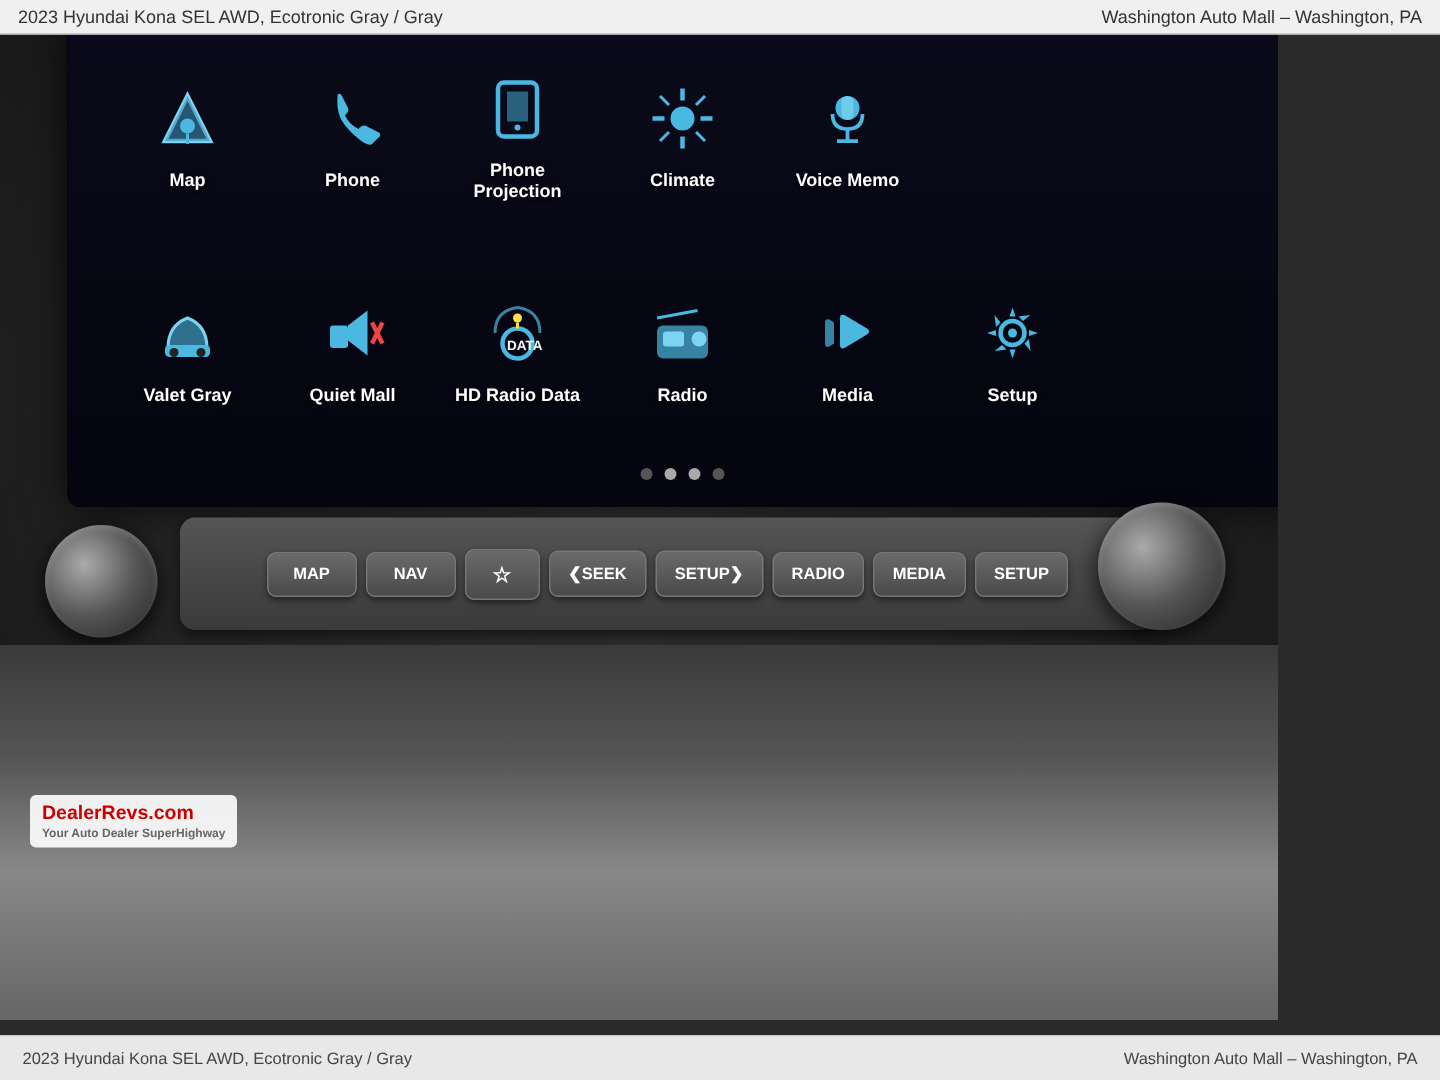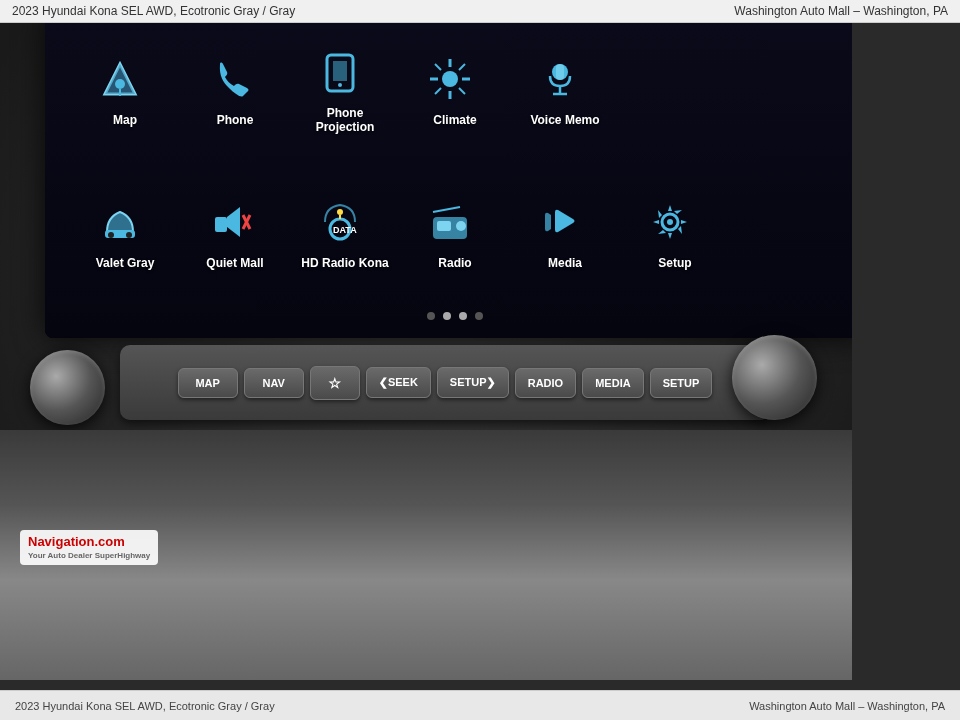--- a/index.html
+++ b/index.html
@@ -78,21 +78,21 @@
       justify-content: center;
       cursor: pointer;
       padding: 8px 4px;
     }
 
     .menu-icon {
       width: 60px;
       height: 55px;
       display: flex;
       align-items: center;
-      justify-content: flex-start;
+      justify-content: center;
       margin-bottom: 6px;
     }
 
     .menu-icon svg {
       width: 50px;
       height: 50px;
     }
 
     .menu-label {
       color: #fff;
@@ -341,21 +341,21 @@
         <div class="menu-item">
           <div class="menu-icon">
             <svg viewBox="0 0 50 50">
                 <circle cx="25" cy="32" r="10" fill="none" stroke="#4ab8e0" stroke-width="3"></circle>
                 <path d="M10,25 Q10,10 25,8 Q40,10 40,25" fill="none" stroke="#4ab8e0" stroke-width="2" opacity="0.7"></path>
                 <circle cx="25" cy="15" r="3" fill="#ffdd44"></circle>
                 <line x1="25" y1="18" x2="25" y2="22" stroke="#ffdd44" stroke-width="2"></line>
                 <text x="18" y="36" fill="#fff" font-size="9" font-weight="bold">DATA</text>
               </svg>
           </div>
-          <span class="menu-label">HD Radio Kona</span>
+          <span class="menu-label">HD Radio Data</span>
         </div>
 
         <div class="menu-item">
           <div class="menu-icon">
             <svg viewBox="0 0 50 50">
                 <rect x="8" y="20" width="34" height="22" rx="4" fill="#4ab8e0" opacity="0.7"></rect>
                 <rect x="12" y="24" width="14" height="10" rx="2" fill="#7dd4f0"></rect>
                 <circle cx="36" cy="29" r="5" fill="#7dd4f0"></circle>
                 <line x1="8" y1="15" x2="35" y2="10" stroke="#4ab8e0" stroke-width="2"></line>
               </svg>
@@ -418,21 +418,21 @@
   <div class="knob-right"></div>
 
   <div class="lower-interior">
     
 
     
     
   </div>
 
   <div class="dealer-logo">
-    <div class="brand">Navigation.com</div>
+    <div class="brand">DealerRevs.com</div>
     <div class="sub">Your Auto Dealer SuperHighway</div>
   </div>
 </div>
 
 <div class="top-bar" style="position:absolute;top:0;left:0;width:100%;z-index:10;">
   <span>2023 Hyundai Kona SEL AWD,   Ecotronic Gray / Gray</span>
   <span>Washington Auto Mall – Washington, PA</span>
 </div>
 
 <div class="bottom-bar">

